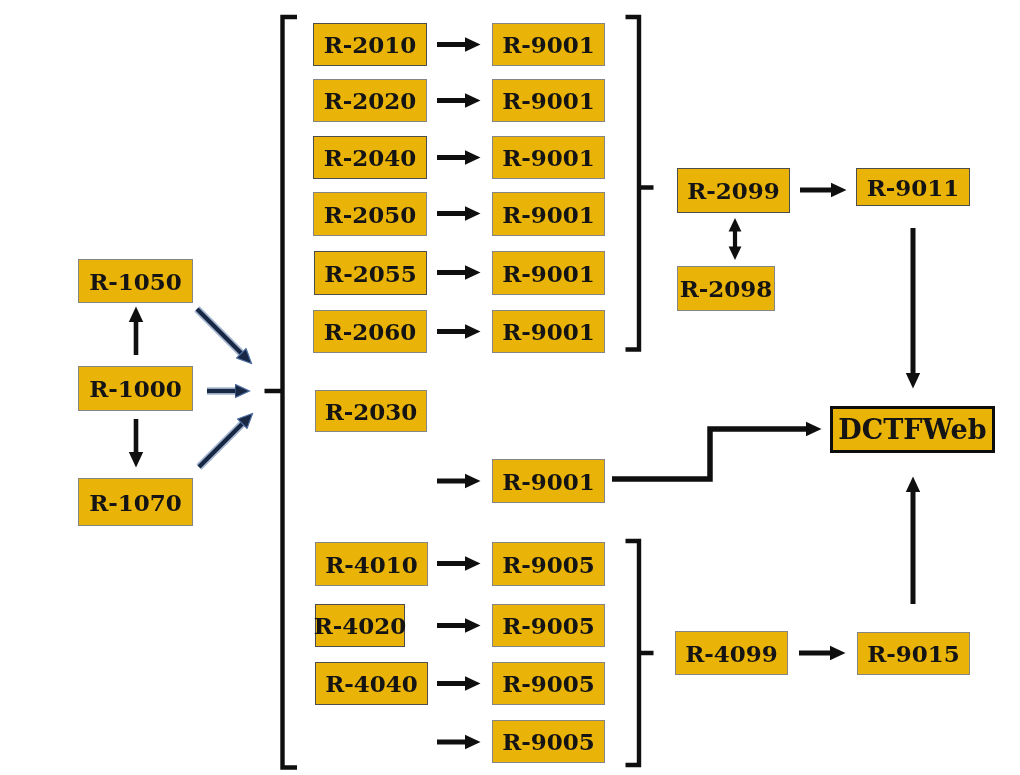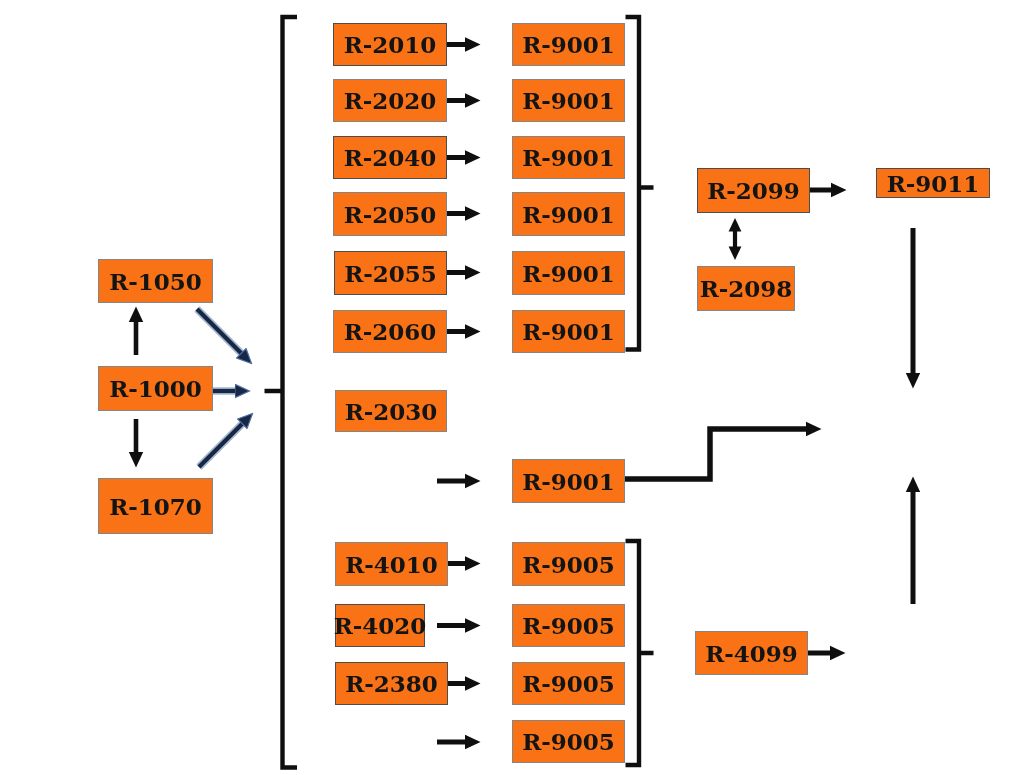--- a/index.html
+++ b/index.html
@@ -1,21 +1,21 @@
 <!DOCTYPE html>
 <html><head>
 <meta charset="utf-8">
 <style>
   html,body{margin:0;padding:0;background:#ffffff;}
   .stage{position:relative;width:1020px;height:775px;background:#ffffff;overflow:hidden;
          font-family:"DejaVu Serif","Liberation Serif",serif;}
   .wires{position:absolute;left:0;top:0;width:1020px;height:775px;}
-  .node{position:absolute;box-sizing:border-box;background:#f97316;border:1.6px solid #858585;
+  .node{position:absolute;box-sizing:border-box;background:#eab308;border:1.6px solid #858585;
         color:#141414;font-weight:bold;font-size:23px;line-height:1;
-        display:flex;align-items:center;justify-content:center;white-space:nowrap;margin-left:20px;}
+        display:flex;align-items:center;justify-content:center;white-space:nowrap;}
   .node.dark{border-color:#4d4d4d;}
   .node.dctf{border:3.6px solid #0d0d0d;font-size:27px;}
 </style>
 </head>
 <body>
 
 <div class="stage">
 
   <svg class="wires" viewBox="0 0 1020 775" aria-hidden="true">
     <defs>
@@ -64,21 +64,21 @@
     <line x1="735" y1="231" x2="735" y2="247" stroke="#0f0f0f" stroke-width="4.2" marker-start="url(#ahs)" marker-end="url(#ahs)"></line>
     <line x1="913" y1="228" x2="913" y2="374" stroke="#0f0f0f" stroke-width="5" marker-end="url(#ah)"></line>
     <line x1="799" y1="653" x2="831" y2="653" stroke="#0f0f0f" stroke-width="5" marker-end="url(#ah)"></line>
     <line x1="913" y1="604" x2="913" y2="491" stroke="#0f0f0f" stroke-width="5" marker-end="url(#ah)"></line>
 
     <path d="M612,479 H710 V429 H807" fill="none" stroke="#0f0f0f" stroke-width="5.5" marker-end="url(#ah)"></path>
   </svg>
 
   <div class="node" style="left:78px;top:259px;width:115px;height:44px">R-1050</div>
   <div class="node" style="left:78px;top:366px;width:115px;height:45px">R-1000</div>
-  <div class="node" style="left:78px;top:478px;width:115px;height:56px">R-1070</div>
+  <div class="node" style="left:78px;top:478px;width:115px;height:48px">R-1070</div>
 
   <div class="node dark" style="left:313px;top:23px;width:114px;height:43px">R-2010</div>
   <div class="node" style="left:492px;top:23px;width:113px;height:43px">R-9001</div>
   <div class="node" style="left:313px;top:79px;width:114px;height:43px">R-2020</div>
   <div class="node" style="left:492px;top:79px;width:113px;height:43px">R-9001</div>
   <div class="node dark" style="left:313px;top:136px;width:114px;height:43px">R-2040</div>
   <div class="node" style="left:492px;top:136px;width:113px;height:43px">R-9001</div>
   <div class="node" style="left:313px;top:192px;width:114px;height:44px">R-2050</div>
   <div class="node" style="left:492px;top:192px;width:113px;height:44px">R-9001</div>
   <div class="node dark" style="left:314px;top:251px;width:113px;height:44px">R-2055</div>
@@ -86,23 +86,25 @@
   <div class="node" style="left:313px;top:310px;width:114px;height:43px">R-2060</div>
   <div class="node" style="left:492px;top:310px;width:113px;height:43px">R-9001</div>
 
   <div class="node" style="left:315px;top:390px;width:112px;height:42px">R-2030</div>
   <div class="node" style="left:492px;top:459px;width:113px;height:44px">R-9001</div>
 
   <div class="node" style="left:315px;top:542px;width:113px;height:44px">R-4010</div>
   <div class="node" style="left:492px;top:542px;width:113px;height:44px">R-9005</div>
   <div class="node dark" style="left:315px;top:604px;width:90px;height:43px">R-4020</div>
   <div class="node" style="left:492px;top:604px;width:113px;height:43px">R-9005</div>
-  <div class="node dark" style="left:315px;top:662px;width:113px;height:43px">R-2380</div>
+  <div class="node dark" style="left:315px;top:662px;width:113px;height:43px">R-4040</div>
   <div class="node" style="left:492px;top:662px;width:113px;height:43px">R-9005</div>
   <div class="node" style="left:492px;top:720px;width:113px;height:43px">R-9005</div>
 
   <div class="node dark" style="left:677px;top:168px;width:113px;height:45px">R-2099</div>
-  <div class="node dark" style="left:856px;top:168px;width:114px;height:30px">R-9011</div>
+  <div class="node dark" style="left:856px;top:168px;width:114px;height:38px">R-9011</div>
   <div class="node" style="left:677px;top:266px;width:98px;height:45px">R-2098</div>
   <div class="node" style="left:675px;top:631px;width:113px;height:44px">R-4099</div>
+  <div class="node" style="left:857px;top:632px;width:113px;height:43px">R-9015</div>
 
+  <div class="node dctf" style="left:830px;top:406px;width:165px;height:47px">DCTFWeb</div>
 
 </div>
 
 </body></html>

